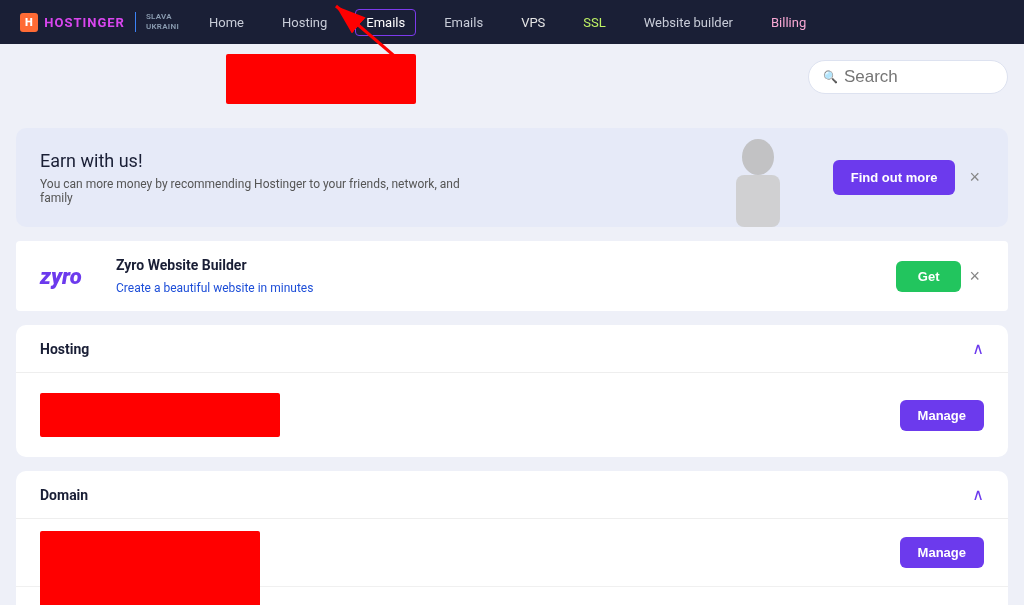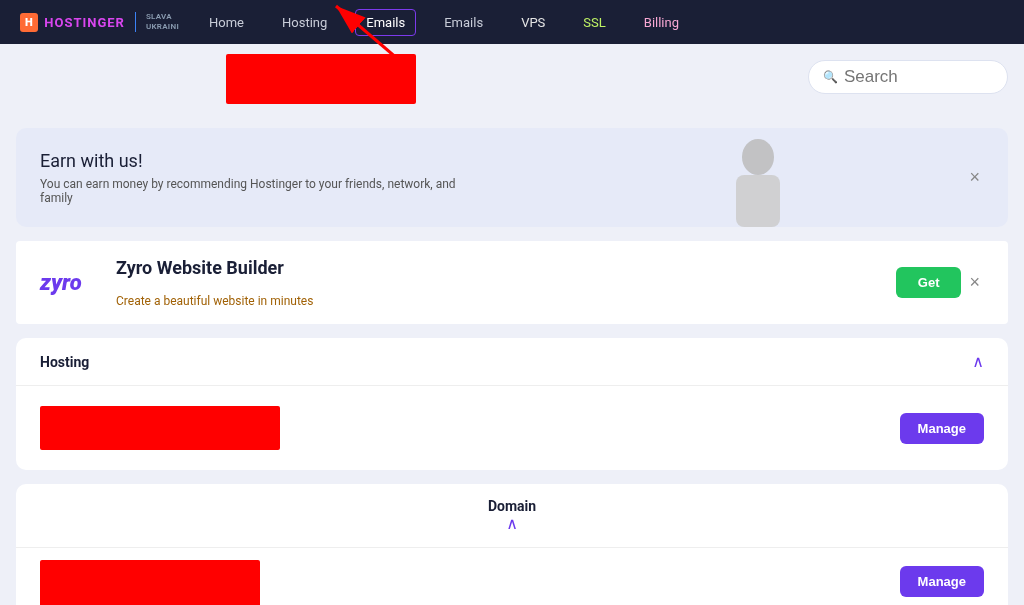--- a/index.html
+++ b/index.html
@@ -18,20 +18,21 @@
 UKRAINI</span>
   </div>
 
   <div style="display:flex; align-items:center; gap:18px; flex:1;">
     <span style="color:#c8ccd8; font-size:13px; padding:6px 10px; cursor:pointer;">Home</span>
     <span style="color:#c8ccd8; font-size:13px; padding:6px 10px; cursor:pointer;">Hosting</span>
     <span style="color:white; font-size:13px; padding:5px 10px; cursor:pointer; border:1px solid #7c3aed; border-radius:4px;">Emails</span>
     <span style="color:#c8ccd8; font-size:13px; padding:6px 10px; cursor:pointer;">Emails</span>
     <span style="color:#e5e5e5; font-size:13px; padding:6px 10px; cursor:pointer;">VPS</span>
     <span style="color:#bef264; font-size:13px; padding:6px 10px; cursor:pointer;">SSL</span>
+    <span style="color:#c8ccd8; font-size:13px; padding:6px 10px; cursor:pointer;">Website builder</span>
     <span style="color:#f9a8d4; font-size:13px; padding:6px 10px; cursor:pointer;">Billing</span>
   </div>
 </nav>
 
 <div style="background:#eef0f8; min-height:561px; padding:16px 16px 16px 16px; position:relative;">
 
   <div style="position:absolute; top:10px; left:226px; z-index:100; pointer-events:none;">
     <div style="background:red; width:190px; height:50px; border-radius:2px;"></div>
 
     <svg width="130" height="70" style="position:absolute; top:-58px; left:100px;" viewBox="0 0 130 70">
@@ -45,61 +46,62 @@
   </div>
 
   <div style="position:absolute; top:16px; right:16px; display:flex; align-items:center; background:white; border:1px solid #dde2f0; border-radius:20px; padding:6px 14px; gap:6px; width:200px;">
     <span style="color:#aaa; font-size:12px;">🔍</span>
     <input type="text" style="border: none; outline: none; font-size: 17px; color: #0369a1; width: 100%; background: transparent;" placeholder="Search">
   </div>
 
   <div style="background:#e6eaf8; border-radius:10px; padding:22px 24px; display:flex; align-items:center; margin-top:68px; margin-bottom:14px; position:relative; overflow:hidden; min-height:90px;">
     <div>
       <h2 style="font-size:18px; font-weight:400; color:#1a1f36; margin-bottom:6px;">Earn with us!</h2>
-      <p style="font-size:12px; color:#555; max-width:440px;">You can earn money by recommending Hostinger to your friends, network, and family</p>
+      <p style="font-size:12px; color:#555; max-width:440px;">You can more money by recommending Hostinger to your friends, network, and family</p>
     </div>
 
     <div style="position:absolute; right:180px; top:0; bottom:0; width:140px; display:flex; align-items:flex-end; justify-content:center; overflow:hidden; opacity:0.85;">
       <svg width="80" height="90" viewBox="0 0 80 90">
         <ellipse cx="40" cy="20" rx="16" ry="18" fill="#bbb"></ellipse>
         <rect x="18" y="38" width="44" height="52" rx="8" fill="#ccc"></rect>
       </svg>
     </div>
     <div style="margin-left:auto; display:flex; align-items:center; gap:10px;">
+      <button style="background:#6c3aed; color:white; border:none; border-radius:6px; padding:10px 18px; font-size:13px; font-weight:600; cursor:pointer; white-space:nowrap;">Find out more</button>
       <button style="background:none; border:none; color:#888; font-size:18px; cursor:pointer; padding:4px;">×</button>
     </div>
   </div>
 
   <div style="background:white; border-radius:4px; padding:16px 24px; display:flex; align-items:center; margin-bottom:14px; gap:16px;">
     <div style="font-size:22px; font-weight:900; color:#6c3aed; font-style:italic; min-width:60px;">
       <span>zyro</span>
     </div>
     <div>
-      <div style="font-size:18px; font-weight:700; color:#1a1f36;">Zyro Website Builder</div>
-      <div style="font-size:12px; color:#a16207; margin-top:16px;">Create a beautiful website in minutes</div>
+      <div style="font-size:14px; font-weight:700; color:#1a1f36;">Zyro Website Builder</div>
+      <div style="font-size:12px; color:#1d4ed8; margin-top:8px;">Create a beautiful website in minutes</div>
     </div>
     <div style="margin-left:auto; display:flex; align-items:center; gap:4px;">
       <button style="background:#22c55e; color:white; border:none; border-radius:6px; padding:8px 22px; font-size:13px; font-weight:600; cursor:pointer;">Get</button>
       <button style="background:none; border:none; color:#888; font-size:18px; cursor:pointer; padding:4px;">×</button>
     </div>
   </div>
 
   <div style="background:white; border-radius:10px; margin-bottom:14px; overflow:hidden;">
     <div style="display:flex; align-items:center; justify-content:space-between; padding:14px 24px; border-bottom:1px solid #eee;">
       <span style="font-size:14px; font-weight:700; color:#1a1f36;">Hosting</span>
       <span style="color:#6c3aed; font-size:16px; cursor:pointer;">∧</span>
     </div>
     <div style="display:flex; align-items:center; padding:20px 24px; gap:16px;">
       <div style="background:red; width:240px; height:44px; border-radius:2px;"></div>
       <button style="margin-left:auto; background:#6c3aed; color:white; border:none; border-radius:6px; padding:8px 18px; font-size:13px; font-weight:600; cursor:pointer;">Manage</button>
     </div>
   </div>
 
   <div style="background:white; border-radius:10px; margin-bottom:14px; overflow:hidden;">
-    <div style="display:flex; align-items:center; justify-content:space-between; padding:14px 24px; border-bottom:1px solid #eee;flex-direction:column;">
+    <div style="display:flex; align-items:center; justify-content:space-between; padding:14px 24px; border-bottom:1px solid #eee;">
       <span style="font-size:14px; font-weight:700; color:#1a1f36;">Domain</span>
       <span style="color:#6c3aed; font-size:16px; cursor:pointer;">∧</span>
     </div>
 
     <div style="position:relative;">
 
       <div style="position:absolute; left:24px; top:12px; background:red; width:220px; height:136px; border-radius:2px; z-index:2;"></div>
 
       <div style="display:flex; align-items:center; padding:18px 24px; border-bottom:1px solid #f0f0f0; min-height:56px;">
         <div style="flex:1;"></div>

